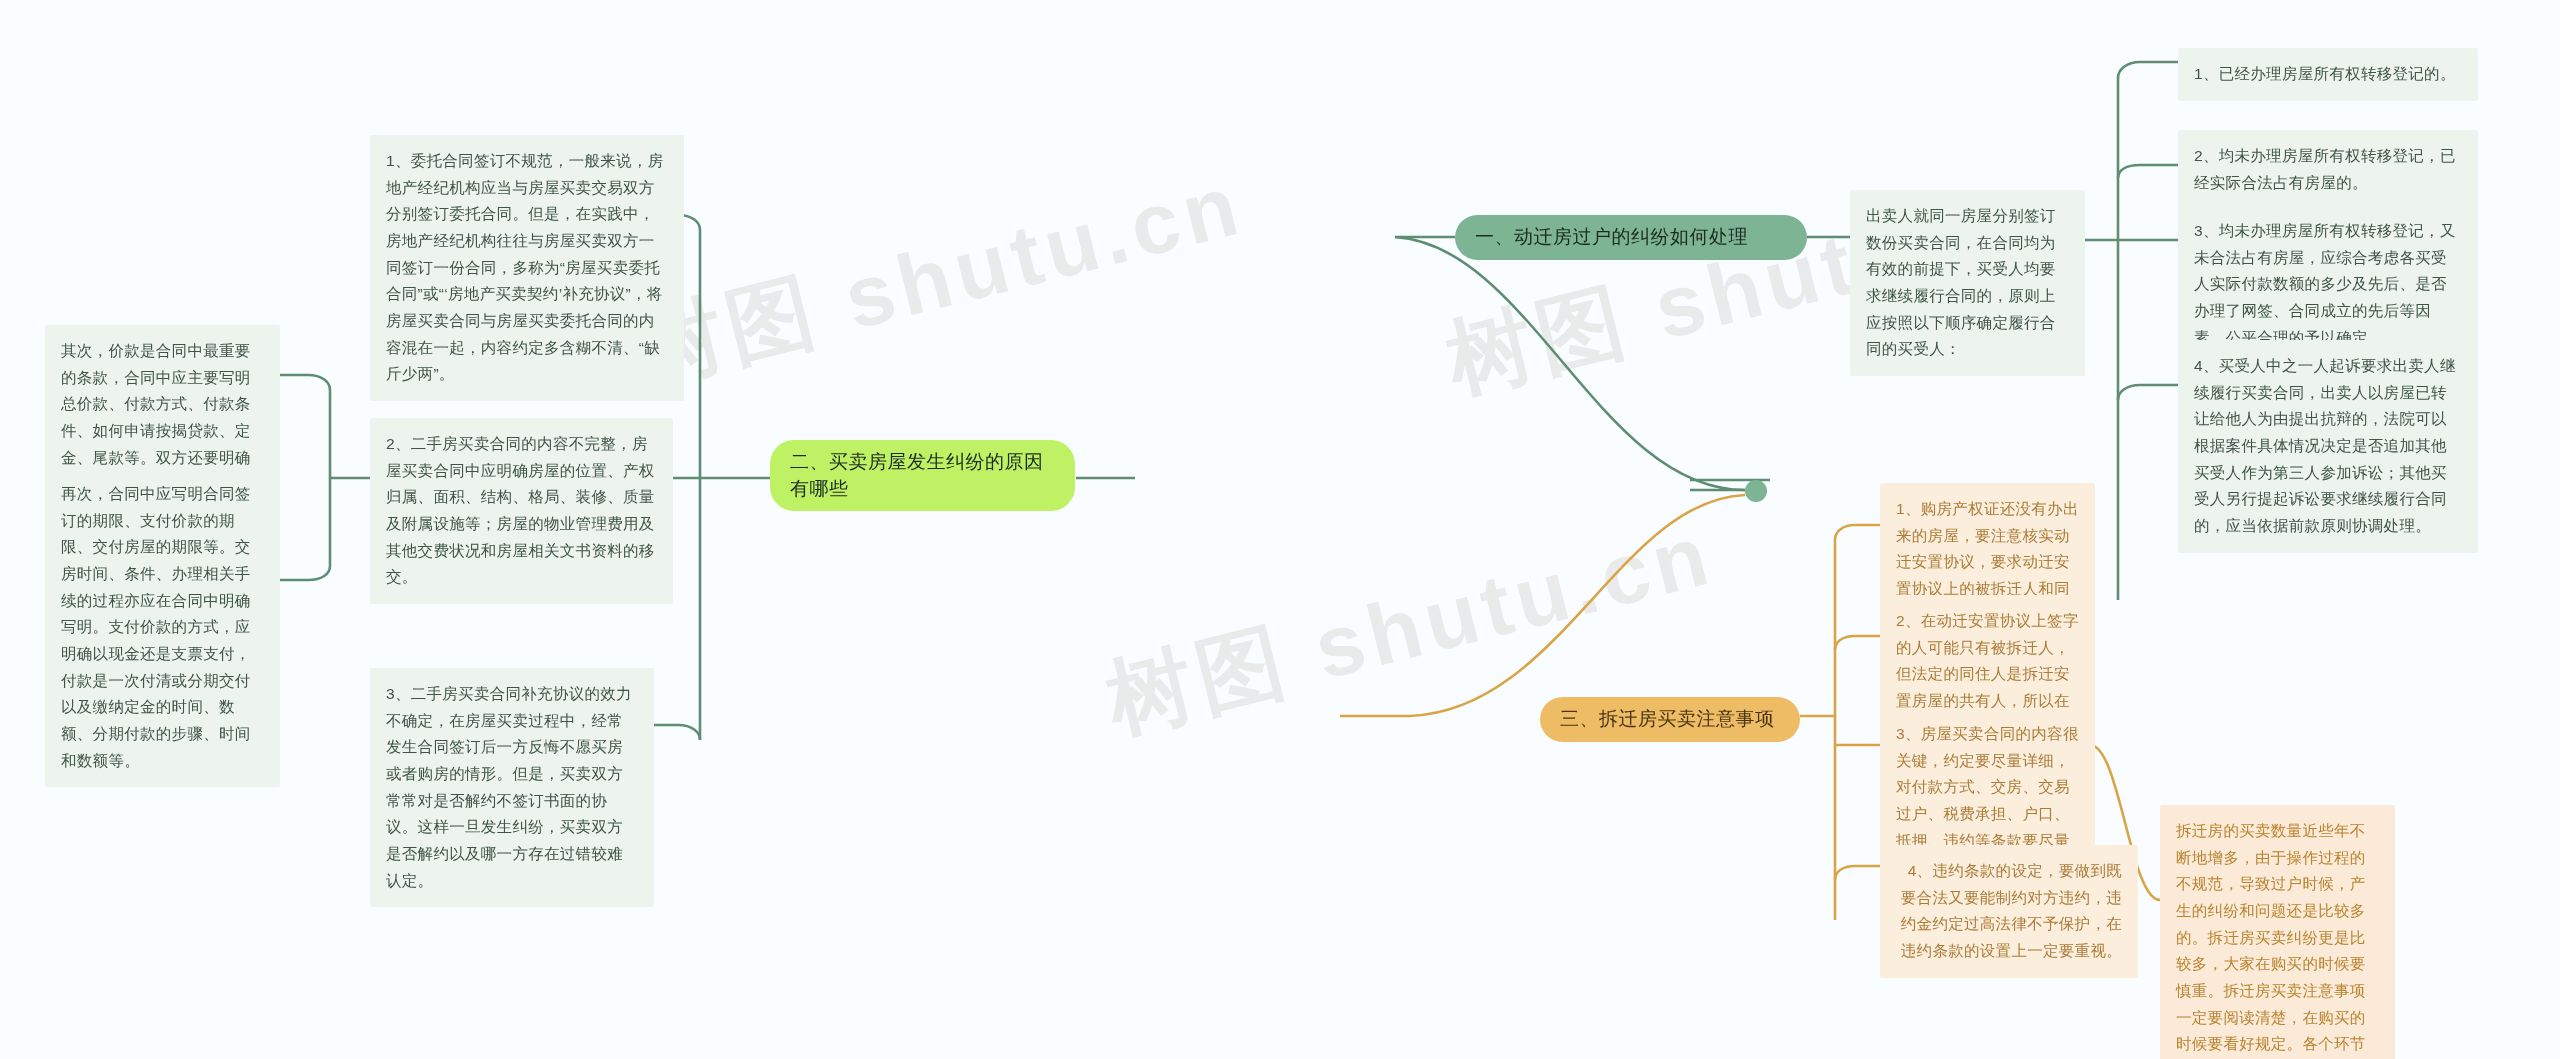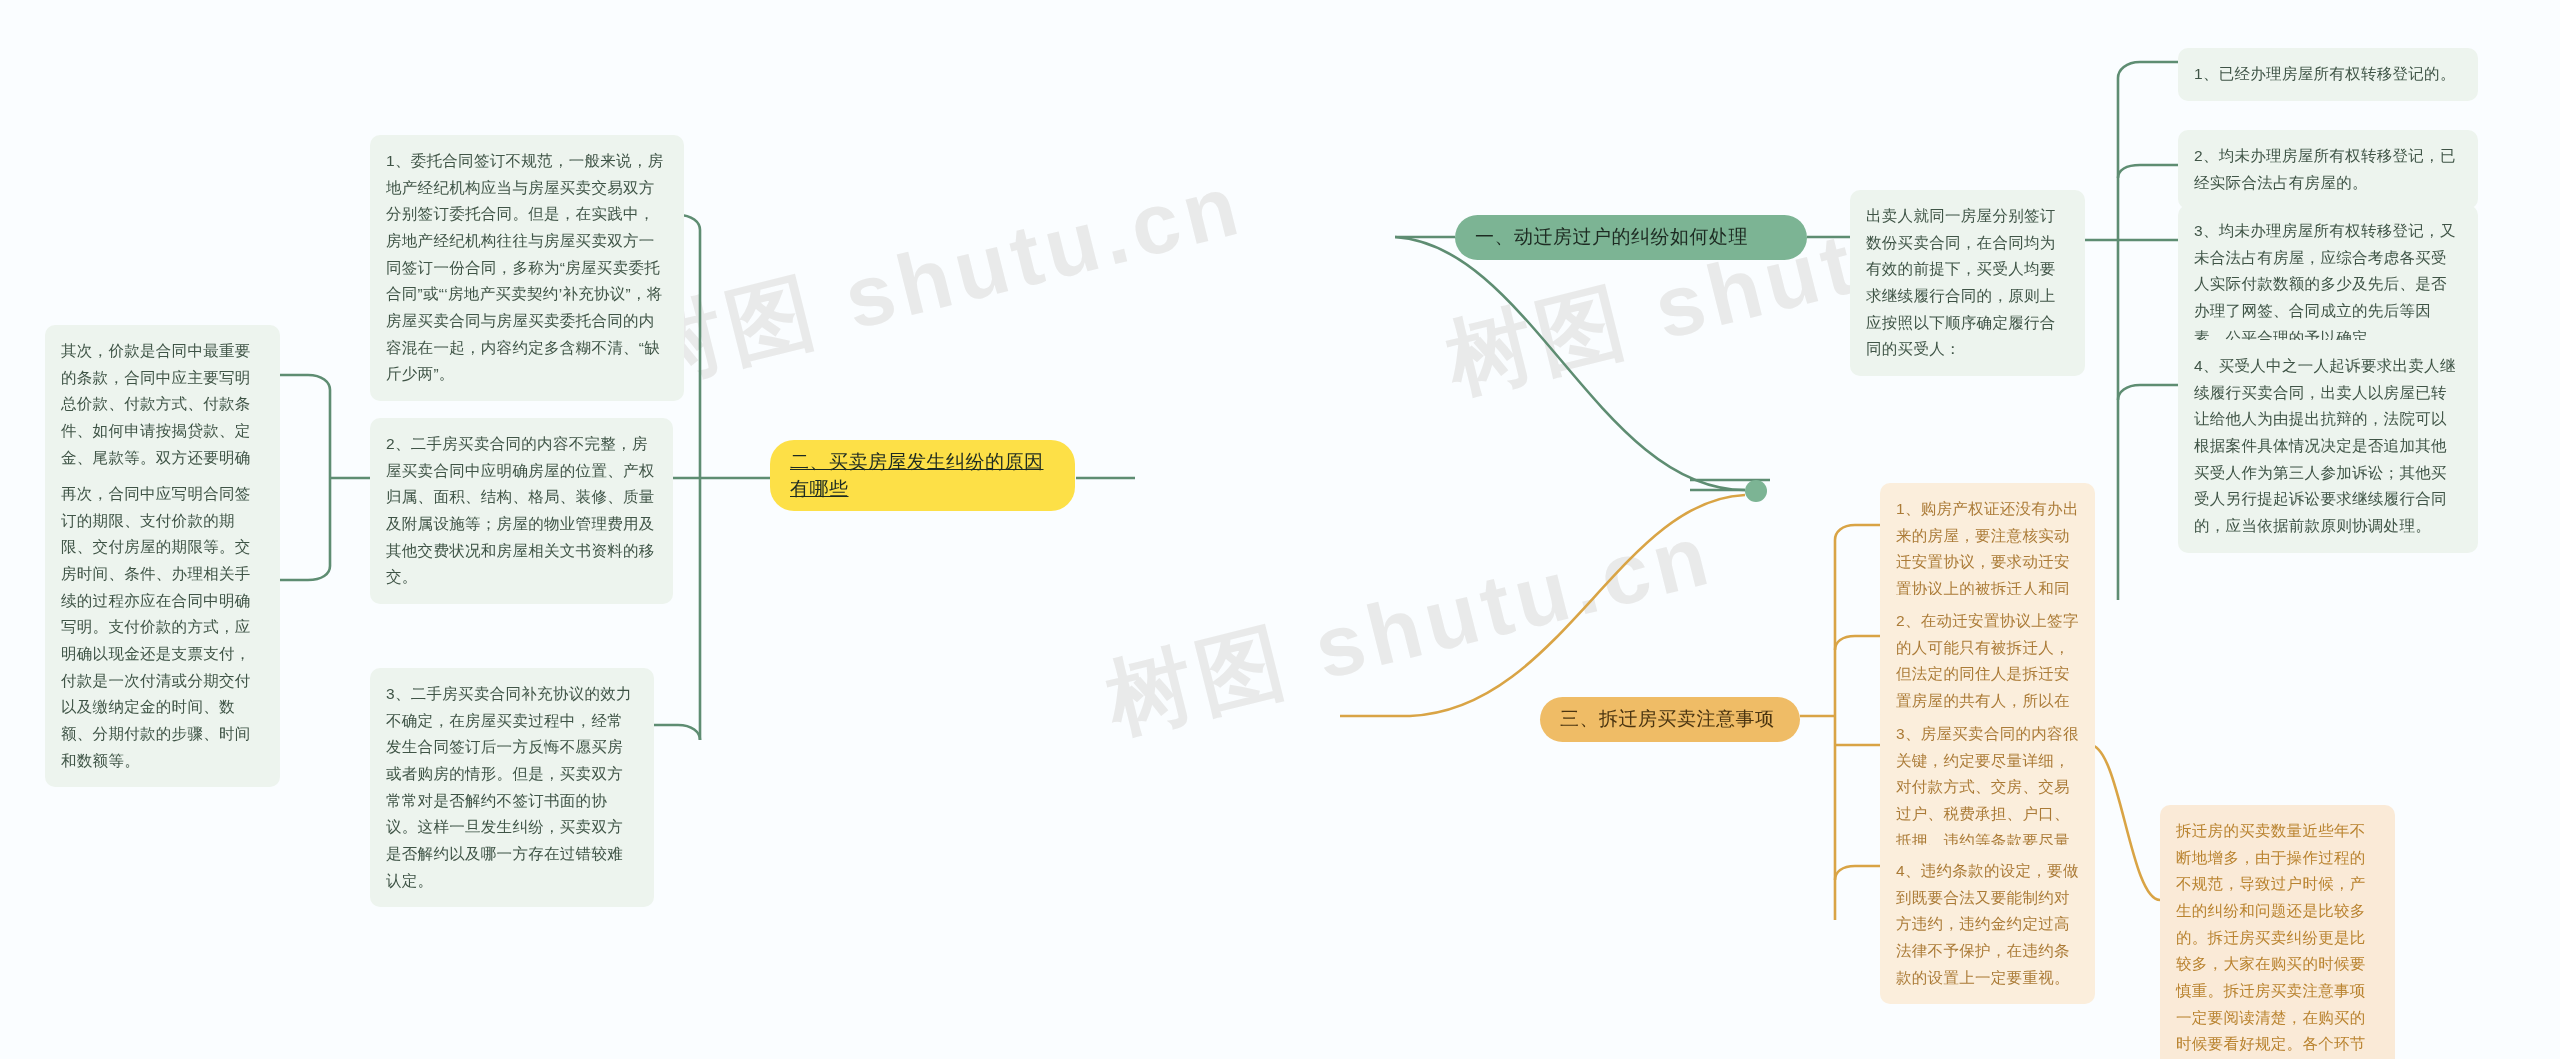--- a/index.html
+++ b/index.html
@@ -25,25 +25,25 @@
   .root{
     background:#4a4643;color:#ffffff;border-radius:42px;
     padding:16px 34px;font-size:25px;line-height:1.45;text-align:center;
     width:330px;letter-spacing:1px;
   }
   .branch{
     border-radius:24px;padding:9px 20px;font-size:19px;line-height:1.4;
     letter-spacing:.5px;white-space:normal;
   }
   .branch.green{background:#7cb494;color:#1d2b22;}
-  .branch.green2{background:#fde047;color:#1d2b22;text-decoration:underline;}
+  .branch.green2{background:#bef264;color:#1d2b22;}
   .branch.orange{background:#efbc66;color:#4a3410;}
 
   .leaf{
-    border-radius:10px;padding:13px 16px;font-size:15.5px;line-height:1.72;
+    border-radius:2px;padding:13px 16px;font-size:15.5px;line-height:1.72;
     letter-spacing:.3px;box-sizing:border-box;
   }
   .leaf.green{background:#edf4ee;color:#3f5446;}
   .leaf.orange{background:#fbeedc;color:#ab7b37;}
   .leaf.orange-strong{background:#faead7;color:#b9832f;}
 
   .dot{position:absolute;width:22px;height:22px;border-radius:50%;background:#7cb494;}
 </style>
 </head>
 <body>
@@ -151,21 +151,21 @@
 
   <div class="node leaf orange" style="left:1880px;top:483px;width:215px;">
     <span>1、购房产权证还没有办出来的房屋，要注意核实动迁安置协议，要求动迁安置协议上的被拆迁人和同住人签字。</span>
   </div>
   <div class="node leaf orange" style="left:1880px;top:595px;width:215px;">
     <span>2、在动迁安置协议上签字的人可能只有被拆迁人，但法定的同住人是拆迁安置房屋的共有人，所以在购买房产证还没出来的房屋时一定要求同住在买卖合同上签字。</span>
   </div>
   <div class="node leaf orange" style="left:1880px;top:708px;width:215px;">
     <span>3、房屋买卖合同的内容很关键，约定要尽量详细，对付款方式、交房、交易过户、税费承担、户口、抵押、违约等条款要尽量全面。</span>
   </div>
-  <div class="node leaf orange" style="left:1880px;top:845px;width:215px;">
+  <div class="node leaf orange" style="left:1880px;top:845px;width:258px;text-align:right;">
     <span>4、违约条款的设定，要做到既要合法又要能制约对方违约，违约金约定过高法律不予保护，在违约条款的设置上一定要重视。</span>
   </div>
 
   <div class="node leaf orange-strong" style="left:2160px;top:805px;width:235px;">
     <span>拆迁房的买卖数量近些年不断地增多，由于操作过程的不规范，导致过户时候，产生的纠纷和问题还是比较多的。拆迁房买卖纠纷更是比较多，大家在购买的时候要慎重。拆迁房买卖注意事项一定要阅读清楚，在购买的时候要看好规定。各个环节都要有所注意。还是要提高风险意识，考虑的情况尽量全面，把可能产生的风险设定在可控的房屋过户注意事项内，保证房屋买卖流程有依据。</span>
   </div>
 
 </div>
 
 </body></html>

